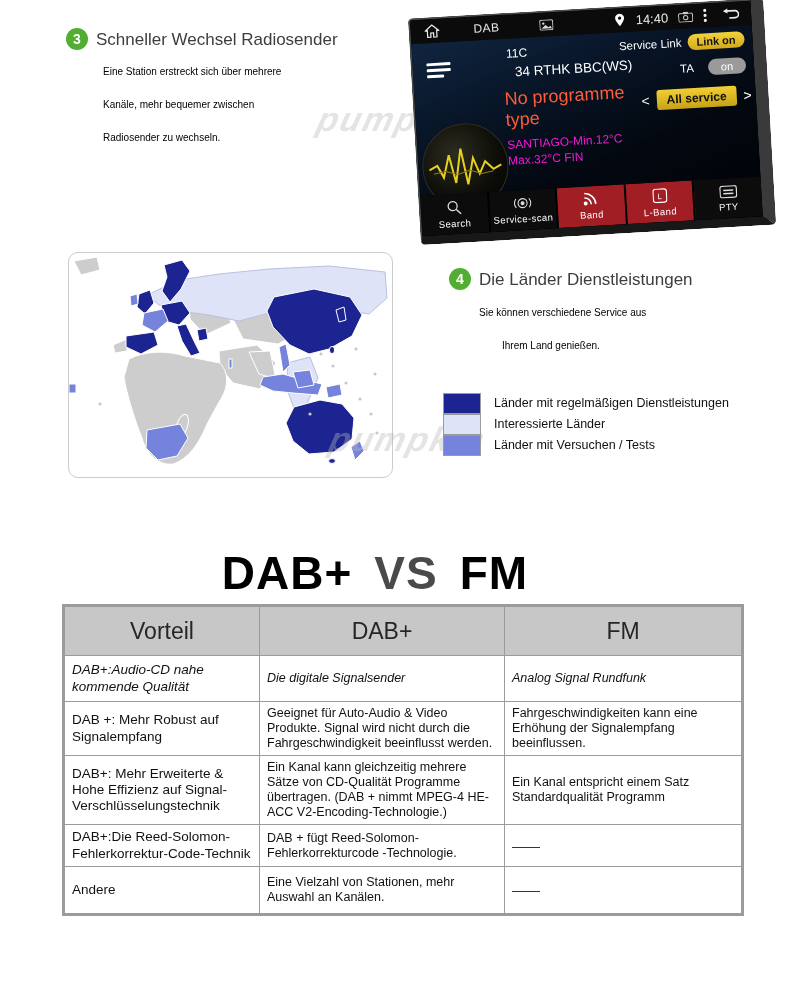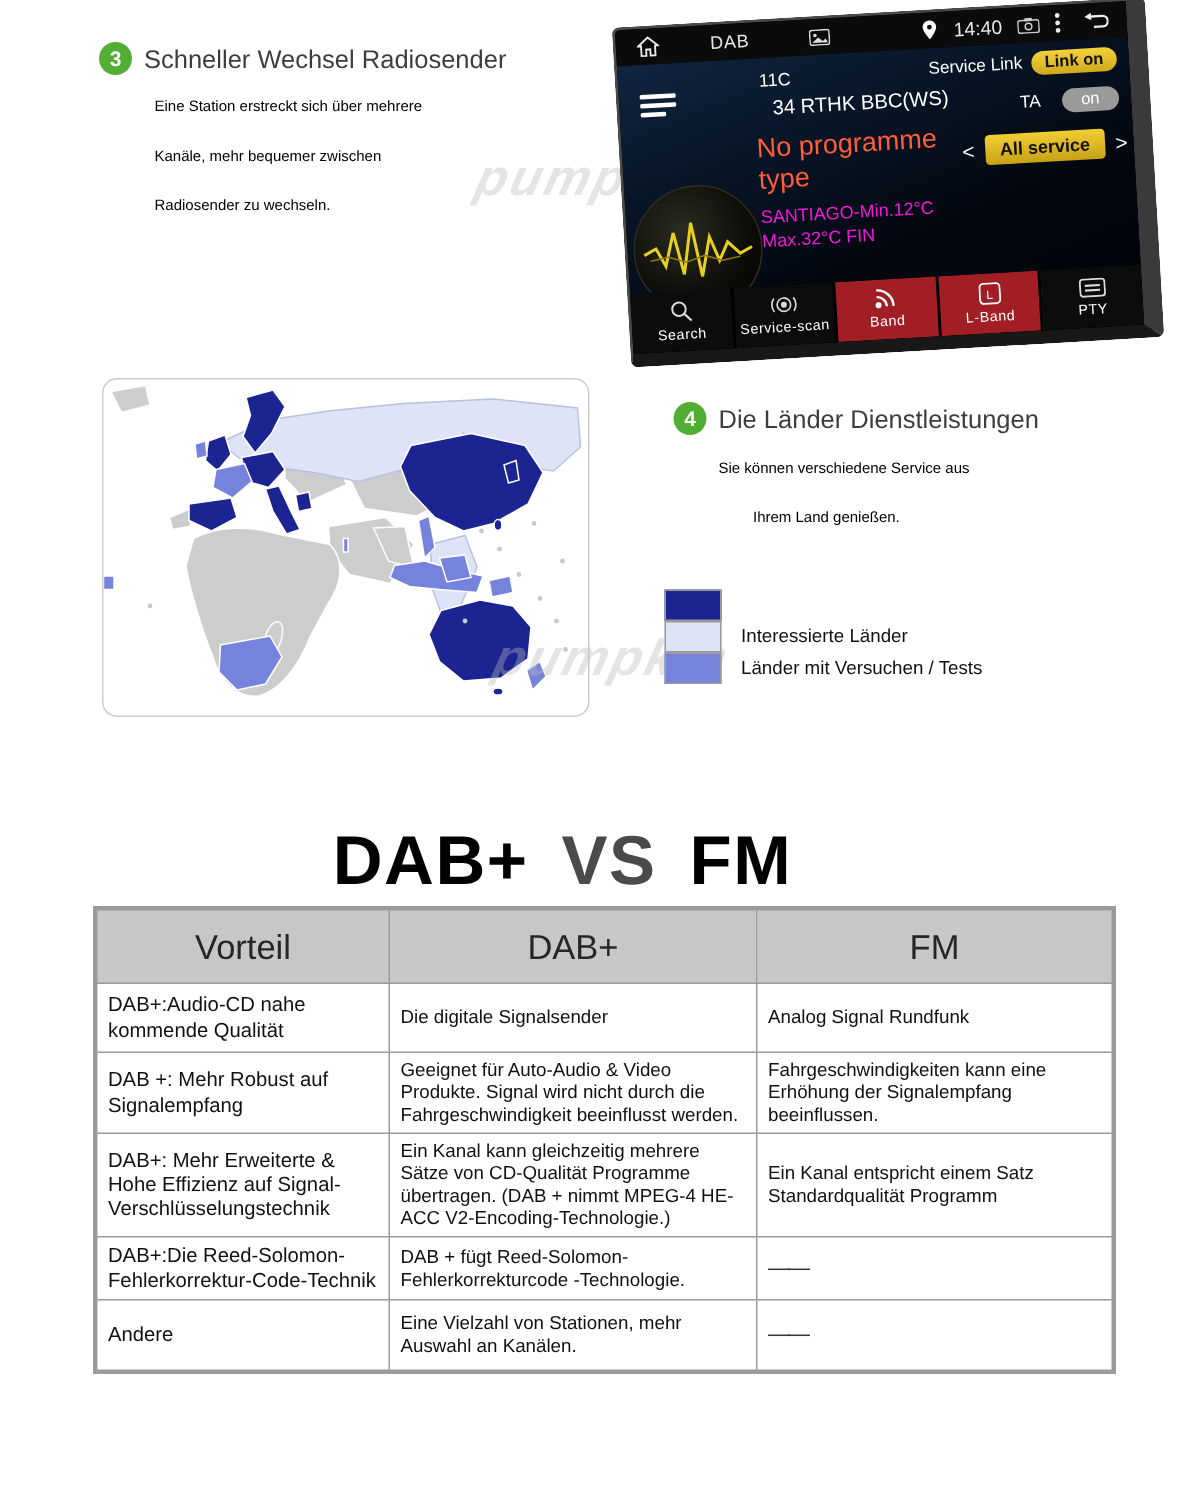--- a/index.html
+++ b/index.html
@@ -283,20 +283,21 @@
 <div class="wm" style="left:330px; top:420px;">pumpkin</div>
 
 <div class="abs badge" style="left:449px; top:268px;">4</div>
 <div class="abs sec-title" style="left:479px; top:270px;">Die Länder Dienstleistungen</div>
 <div class="abs sec-line" style="left:479px; top:307px;">Sie können verschiedene Service aus</div>
 <div class="abs sec-line" style="left:502px; top:340px;text-align:center;">Ihrem Land genießen.</div>
 
 <div class="abs legend">
   <div class="lg-row">
     <span class="lg-sw" style="background-color: rgb(27, 36, 144);"></span>
+    <span class="lg-lb">Länder mit regelmäßigen Dienstleistungen</span>
   </div>
   <div class="lg-row">
     <span class="lg-sw" style="background-color: rgb(223, 227, 248);"></span>
     <span class="lg-lb">Interessierte Länder</span>
   </div>
   <div class="lg-row">
     <span class="lg-sw" style="background-color: rgb(117, 131, 220);"></span>
     <span class="lg-lb">Länder mit Versuchen / Tests</span>
   </div>
 </div>
@@ -310,21 +311,21 @@
       <col class="c1">
       <col class="c2">
       <col class="c3">
     </colgroup>
   <tbody>
       <tr>
     <th>Vorteil</th>
     <th>DAB+</th>
     <th>FM</th>
   </tr>
-  <tr style="height:46px;">
+  <tr style="height:46px;font-style:italic;">
     <td class="colA">DAB+:Audio-CD nahe kommende Qualität</td>
     <td class="colB">Die digitale Signalsender</td>
     <td class="colC">Analog Signal Rundfunk</td>
   </tr>
   <tr style="height:48px;">
     <td class="colA">DAB +: Mehr Robust auf Signalempfang</td>
     <td class="colB">Geeignet für Auto-Audio &amp; Video Produkte. Signal wird nicht durch die Fahrgeschwindigkeit beeinflusst werden.</td>
     <td class="colC">Fahrgeschwindigkeiten kann eine Erhöhung der Signalempfang beeinflussen.</td>
   </tr>
   <tr style="height:68px;">

